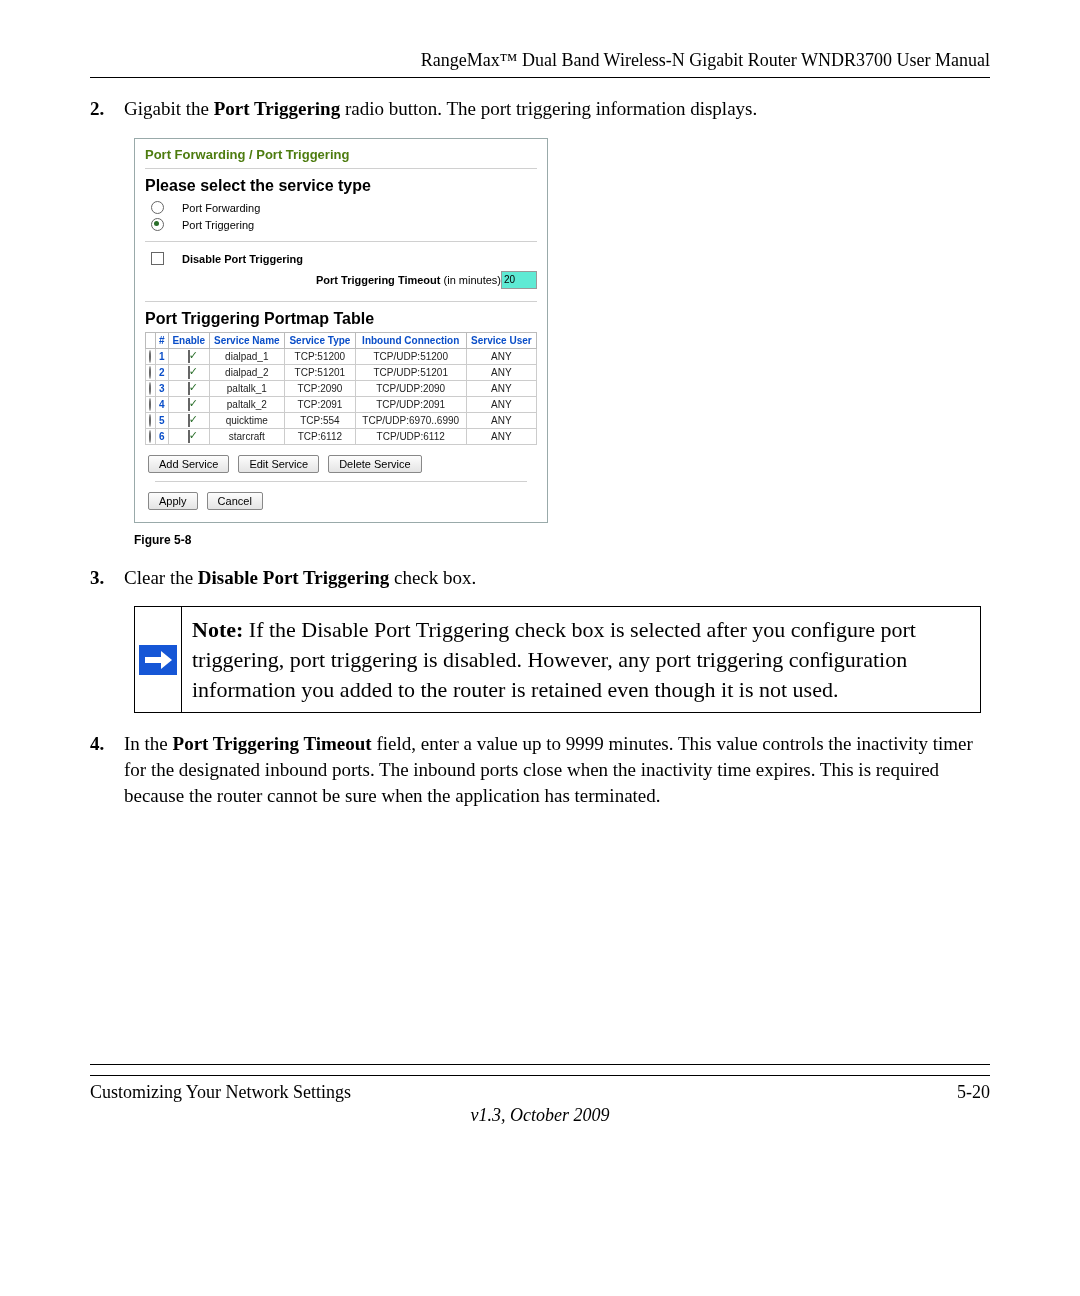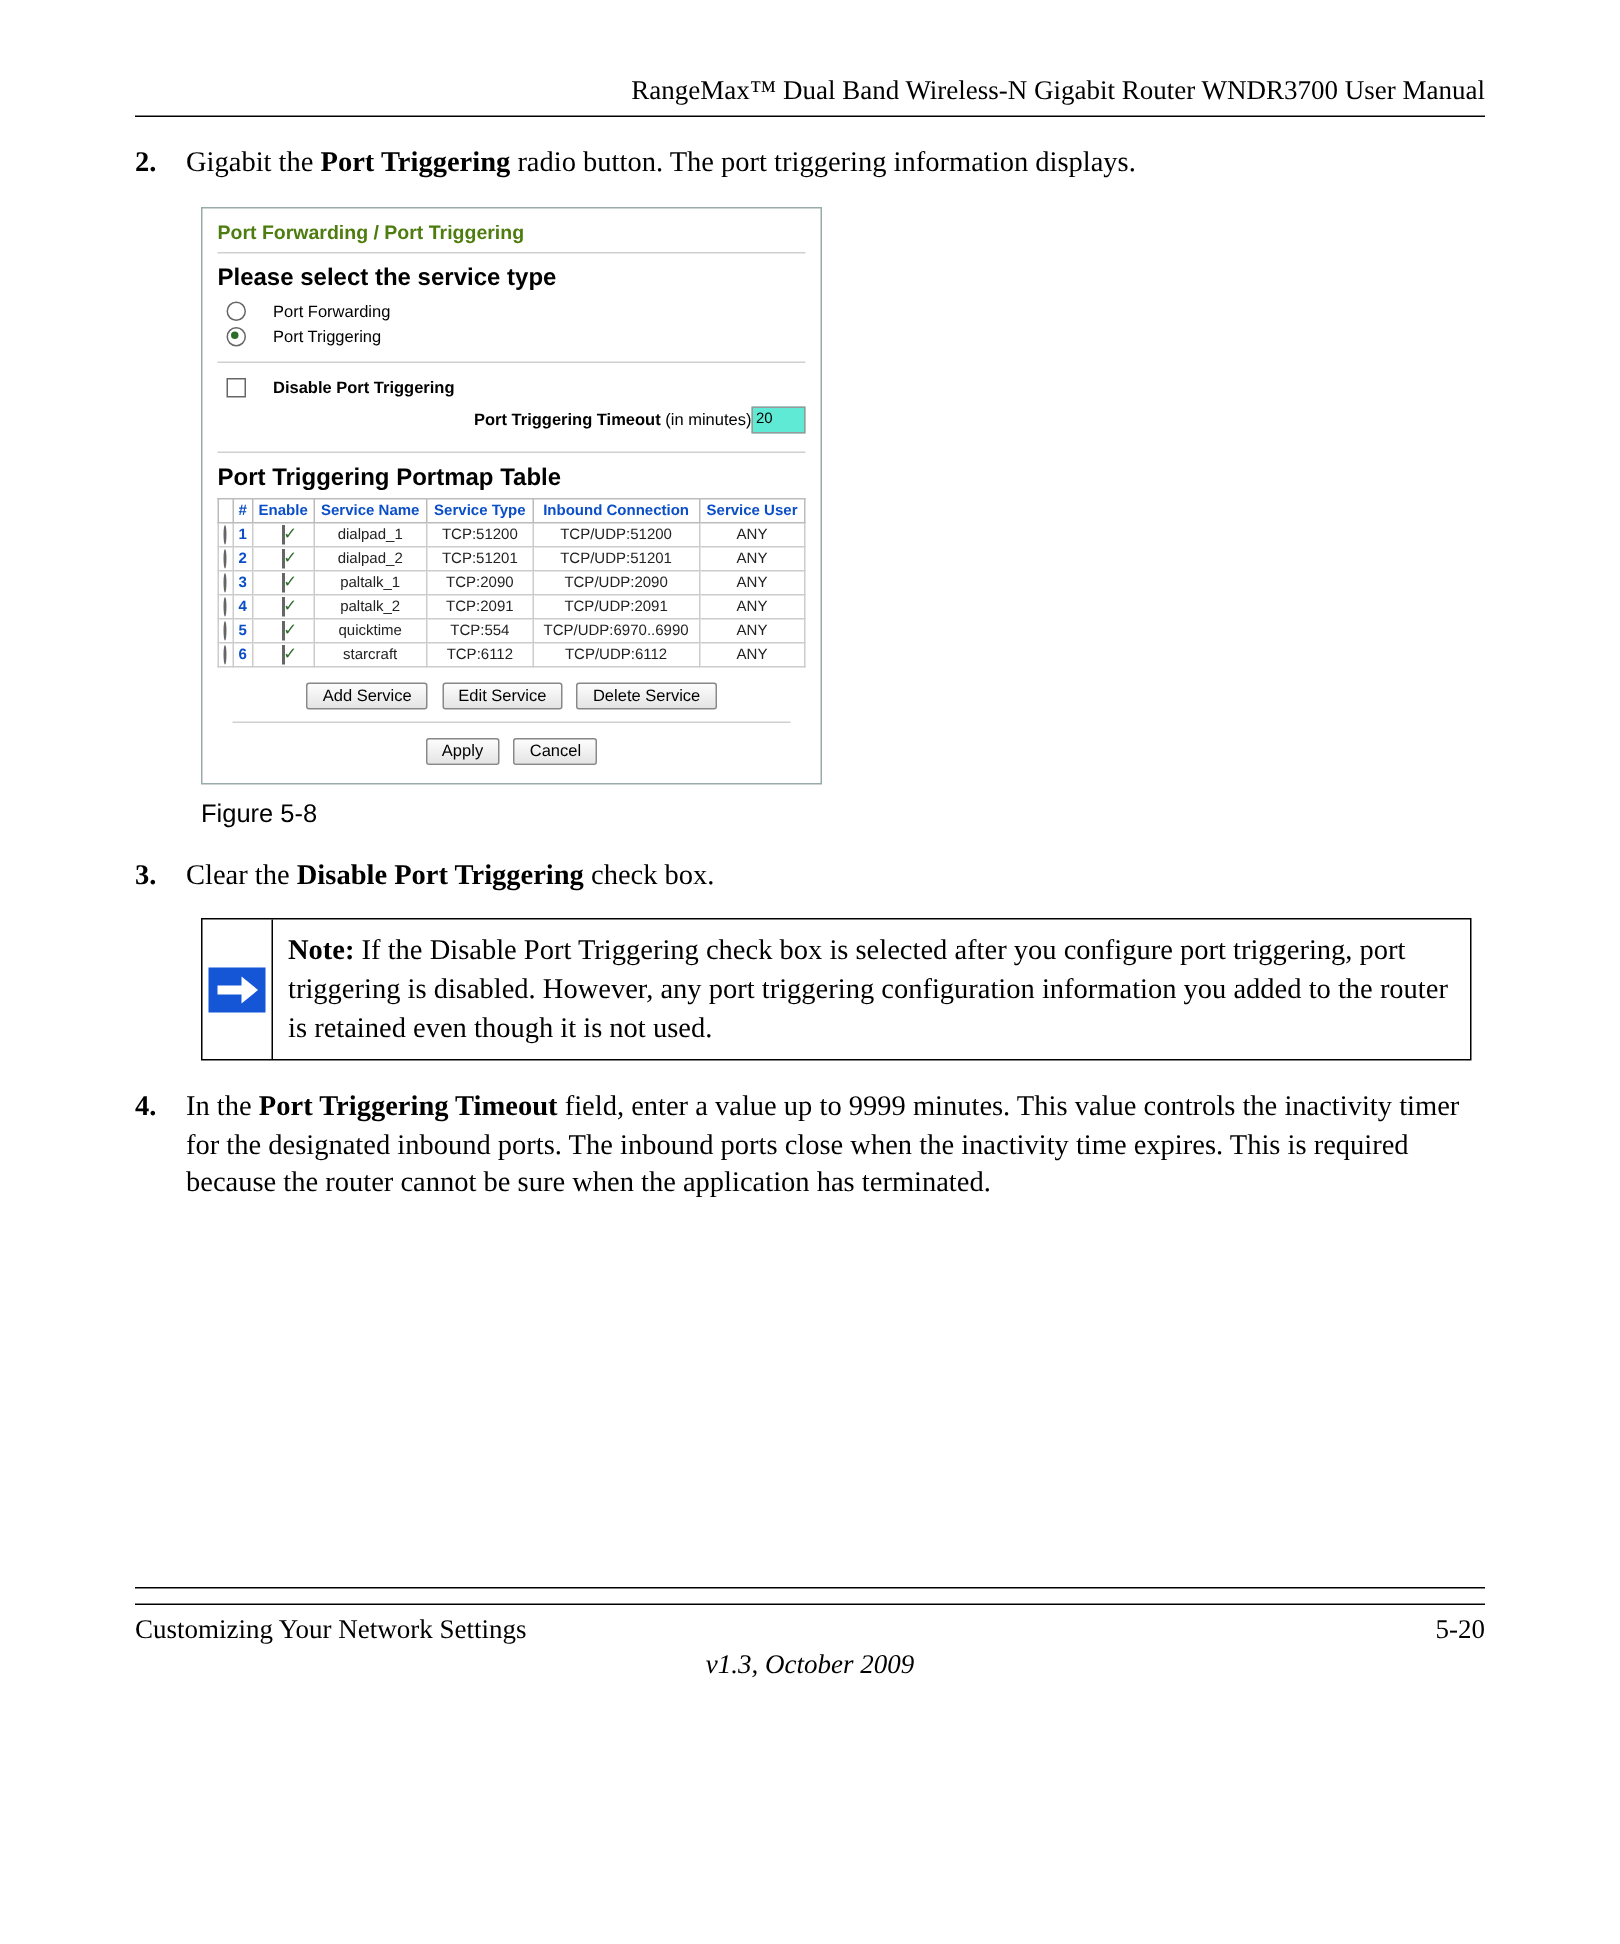--- a/index.html
+++ b/index.html
@@ -79,30 +79,30 @@
   table.portmap th {
     color: #0a4ec8; font-weight: bold; border: 1px solid #bbb;
     padding: 2px 2px; background:#fff; font-size: 10px;
   }
   table.portmap td {
     border: 1px solid #ccc; padding: 2px 3px; text-align: center;
     color:#222;
   }
   table.portmap td.idx { color:#0a4ec8; font-weight:bold; }
 
-  .btn-row { text-align:center; padding: 10px 0 6px 0; }
+  .btn-row { text-align:left; padding: 10px 0 6px 0; }
   .win-btn {
     display:inline-block; border:1px solid #888; background:linear-gradient(#fdfdfd,#e4e4e4);
     padding: 2px 10px; font-size: 11px; margin: 0 3px; border-radius:2px;
     font-family: Tahoma, Verdana, sans-serif;
   }
 
   .figure-caption {
     font-family: Arial, Helvetica, sans-serif;
-    font-weight: normal; font-size: 17px;
+    font-weight: bold; font-size: 12px;
     margin: 10px 0 18px 44px;
   }
 
   
   .note-box {
     margin: 6px 0 18px 44px;
     border: 1px solid #000;
     display: flex;
     width: 845px;
   }
@@ -117,21 +117,21 @@
   }
   .note-icon::before {
     content:""; position:absolute; background:#fff; height:6px; width:20px;
     top:12px; left:6px;
   }
   .note-icon::after {
     content:""; position:absolute; top:6px; left:22px;
     width:0; height:0; border-top:9px solid transparent; border-bottom:9px solid transparent;
     border-left:11px solid #fff;
   }
-  .note-text { padding: 8px 10px; line-height:1.35; font-size:19px; }
+  .note-text { padding: 8px 10px; line-height:1.35; font-size:22px; }
 
   .footer-row { display:flex; justify-content:space-between; font-size:18px; }
   .footer-version { text-align:center; font-style:italic; font-size:18px; margin-top:2px; }
 </style>
 </head>
 <body>
 
 <div class="page">
   <div class="header-title">RangeMax™ Dual Band Wireless-N Gigabit Router WNDR3700 User Manual</div>
   <hr class="rule">

